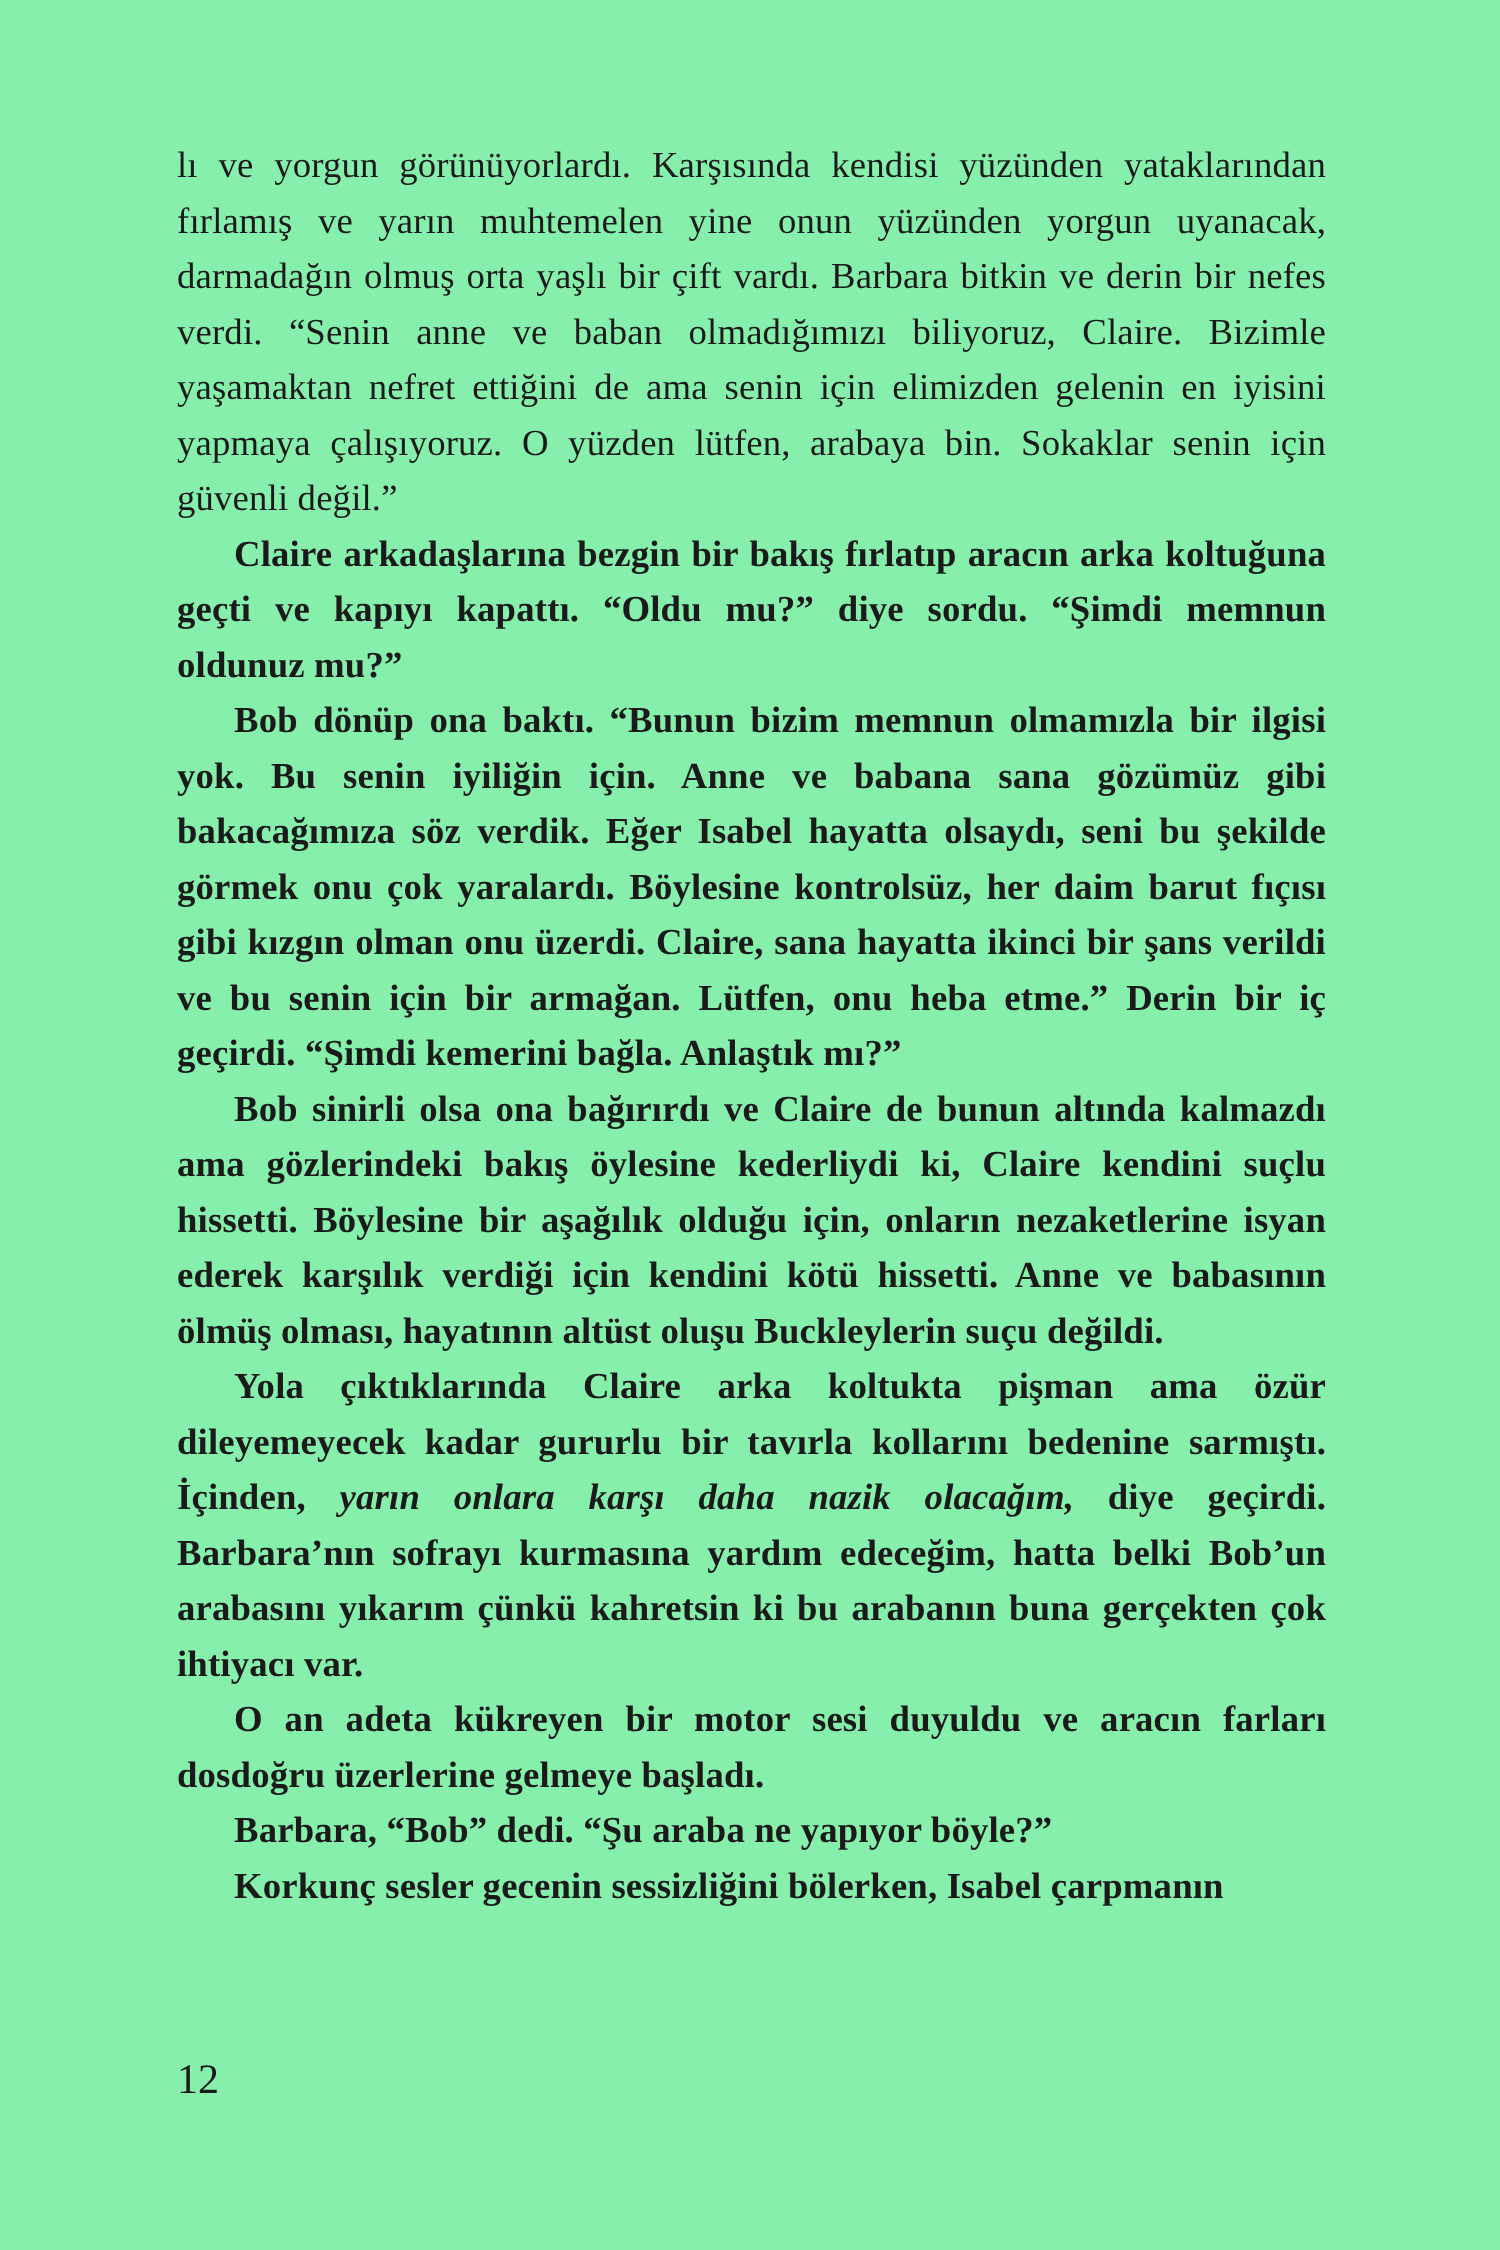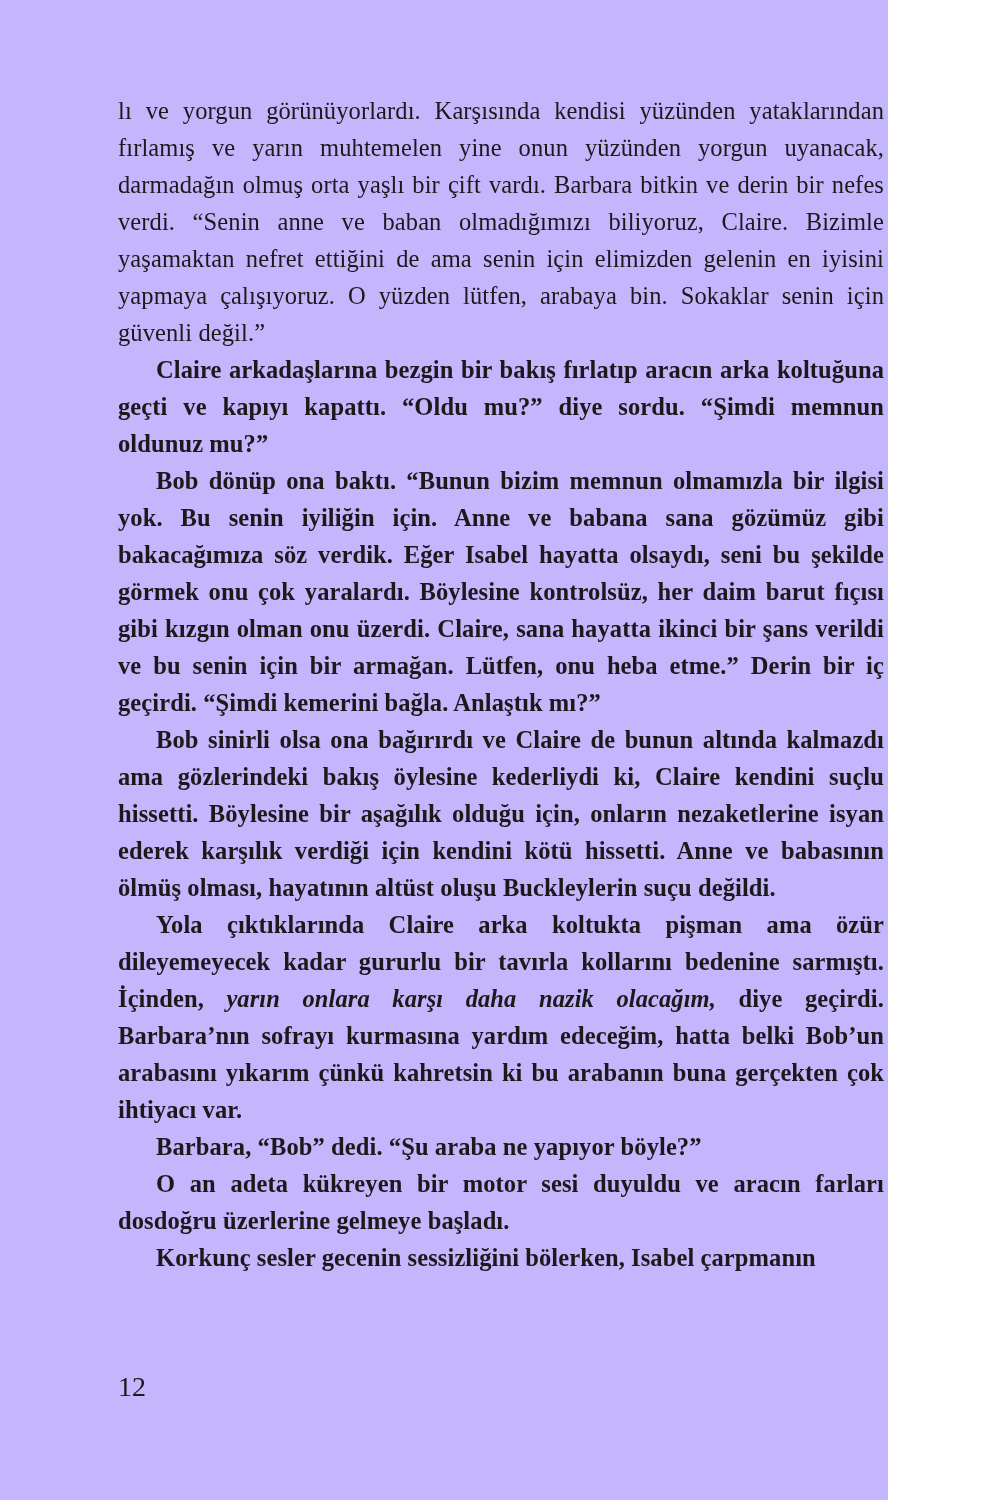--- a/index.html
+++ b/index.html
@@ -2,23 +2,23 @@
 <html lang="tr"><head>
 <meta charset="utf-8">
 <style>
   html, body {
     margin: 0;
     padding: 0;
     background: #ffffff;
   }
   .book-page {
     position: relative;
-    width: 888px;
+    width: 1000px;
     height: 1500px;
-    background: #c4b5fd;
+    background: #86efac;
     color: #1a1a1a;
     font-family: "Liberation Serif", serif;
     overflow: hidden;
   }
   .text-block {
     position: absolute;
     left: 118px;
     top: 92px;
     width: 766px;
     font-size: 24.5px;
@@ -49,18 +49,18 @@
 </head>
 <body>
 
 <div class="book-page">
   <div class="text-block">
       <p><span>lı ve yorgun görünüyorlardı. Karşısında kendisi yüzünden yataklarından fırlamış ve yarın muhtemelen yine onun yüzünden yorgun uyanacak, darmadağın olmuş orta yaşlı bir çift vardı. Barbara bitkin ve derin bir nefes verdi. “Senin anne ve baban olmadığımızı biliyoruz, Claire. Bizimle yaşamaktan nefret ettiğini de ama senin için elimizden gelenin en iyisini yapmaya çalışıyoruz. O yüzden lütfen, arabaya bin. Sokaklar senin için güvenli değil.”</span></p>
       <p class="indent"><span>Claire arkadaşlarına bezgin bir bakış fırlatıp aracın arka koltuğuna geçti ve kapıyı kapattı. “Oldu mu?” diye sordu. “Şimdi memnun oldunuz mu?”</span></p>
       <p class="indent"><span>Bob dönüp ona baktı. “Bunun bizim memnun olmamızla bir ilgisi yok. Bu senin iyiliğin için. Anne ve babana sana gözümüz gibi bakacağımıza söz verdik. Eğer Isabel hayatta olsaydı, seni bu şekilde görmek onu çok yaralardı. Böylesine kontrolsüz, her daim barut fıçısı gibi kızgın olman onu üzerdi. Claire, sana hayatta ikinci bir şans verildi ve bu senin için bir armağan. Lütfen, onu heba etme.” Derin bir iç geçirdi. “Şimdi kemerini bağla. Anlaştık mı?”</span></p>
       <p class="indent"><span>Bob sinirli olsa ona bağırırdı ve Claire de bunun altında kalmazdı ama gözlerindeki bakış öylesine kederliydi ki, Claire kendini suçlu hissetti. Böylesine bir aşağılık olduğu için, onların nezaketlerine isyan ederek karşılık verdiği için kendini kötü hissetti. Anne ve babasının ölmüş olması, hayatının altüst oluşu Buckleylerin suçu değildi.</span></p>
       <p class="indent"><span>Yola çıktıklarında Claire arka koltukta pişman ama özür dileyemeyecek kadar gururlu bir tavırla kollarını bedenine sarmıştı. İçinden, </span><span class="em">yarın onlara karşı daha nazik olacağım,</span><span> diye geçirdi. Barbara’nın sofrayı kurmasına yardım edeceğim, hatta belki Bob’un arabasını yıkarım çünkü kahretsin ki bu arabanın buna gerçekten çok ihtiyacı var.</span></p>
+      <p class="indent"><span>O an adeta kükreyen bir motor sesi duyuldu ve aracın farları dosdoğru üzerlerine gelmeye başladı.</span></p>
       <p class="indent"><span>Barbara, “Bob” dedi. “Şu araba ne yapıyor böyle?”</span></p>
-      <p class="indent"><span>O an adeta kükreyen bir motor sesi duyuldu ve aracın farları dosdoğru üzerlerine gelmeye başladı.</span></p>
       <p class="indent"><span>Korkunç sesler gecenin sessizliğini bölerken, Isabel çarpmanın</span></p>
     </div>
   <div class="page-number">12</div>
 </div>
 
 </body></html>

